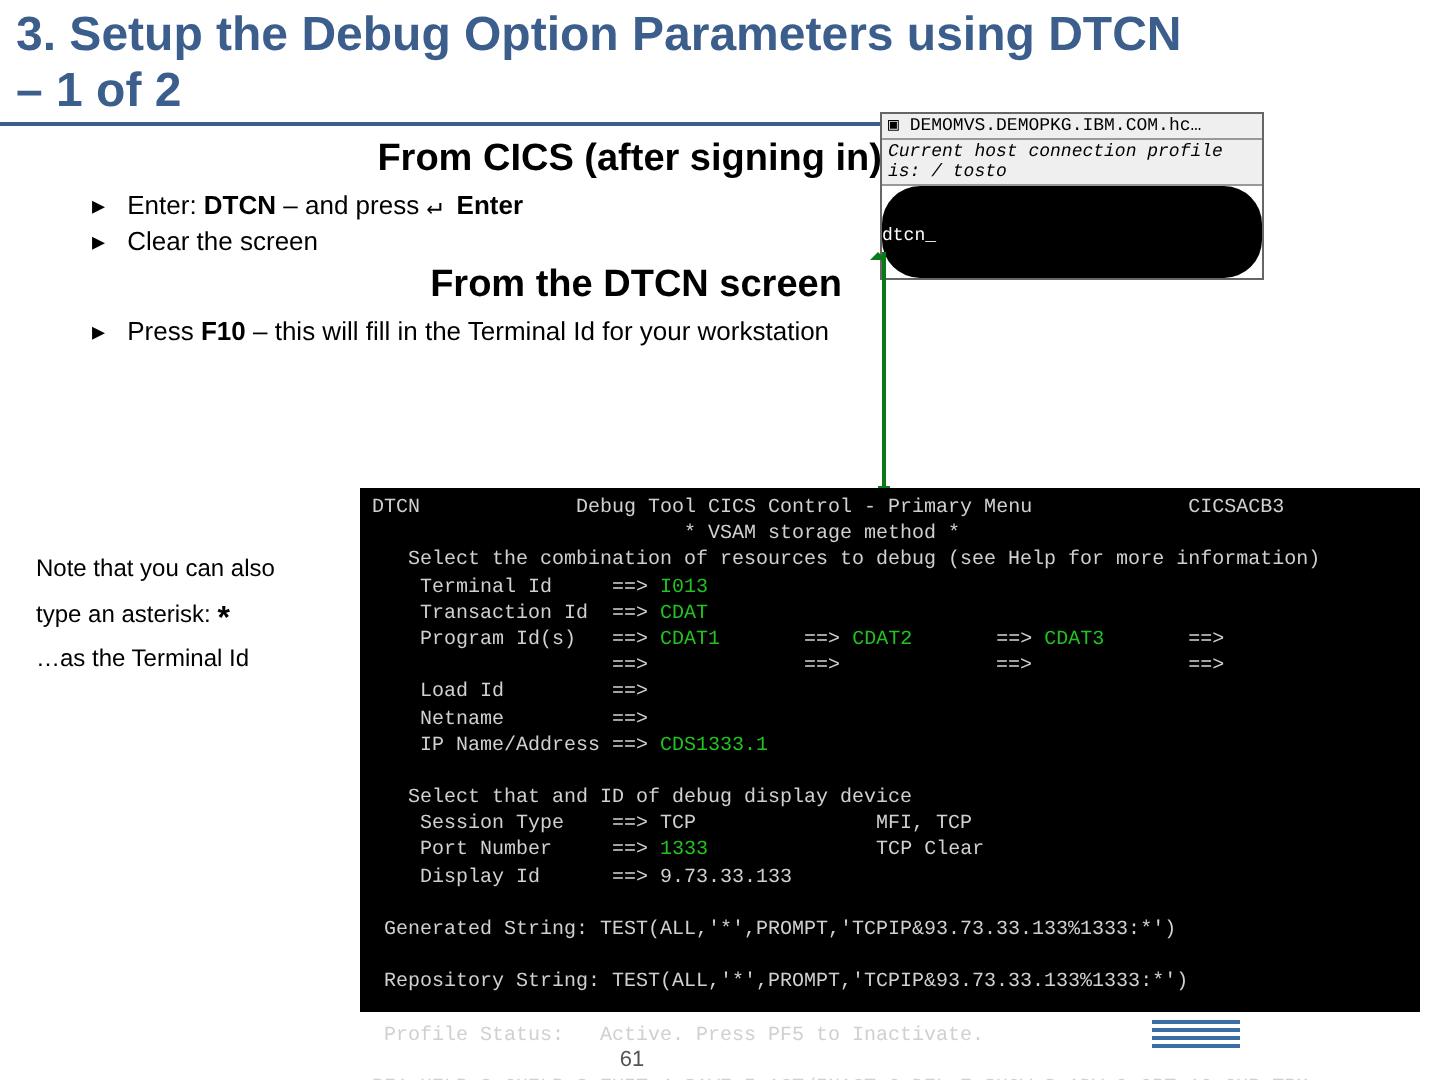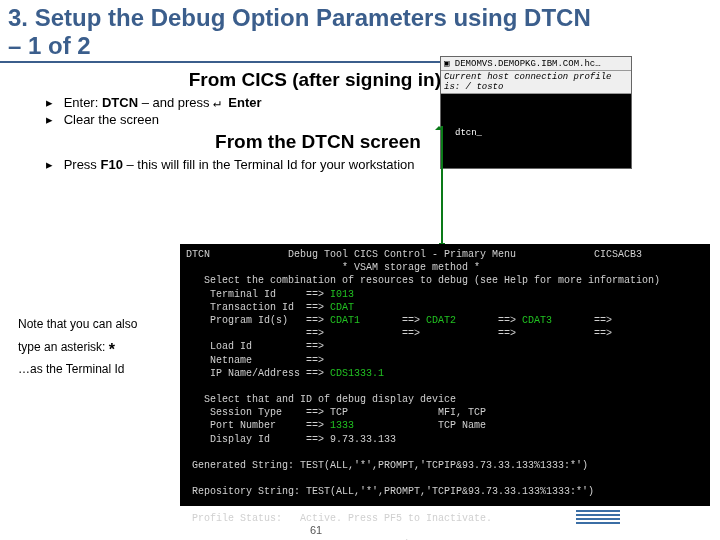--- a/index.html
+++ b/index.html
@@ -5,27 +5,27 @@
   html,body{margin:0;padding:0;width:720px;height:540px;background:#fff;font-family:Arial,Helvetica,sans-serif;overflow:hidden;}
   .slide{position:relative;width:632px;height:540px;}
   .title{color:#3b5e8c;font-weight:bold;font-size:24px;line-height:1.15;padding:4px 8px 0 8px;}
   .title-underline{height:2px;background:#3b5e8c;margin:2px 0 6px 0;}
   .body{padding:0 10px;font-size:13px;color:#000;}
   .lvl1{font-weight:bold;font-size:19px;margin:4px 0 4px 4px;text-align:center;}
   .lvl2{margin:2px 0 2px 36px;font-weight:normal;font-size:13px;}
   .arrow{display:inline-block;width:14px;}
   .bold{font-weight:bold;}
   .enter-icon{font-family:monospace;}
-  .side-note{position:absolute;left:18px;top:276px;width:150px;font-size:12px;line-height:1.4;margin-top:40px;}
+  .side-note{position:absolute;left:18px;top:276px;width:150px;font-size:12px;line-height:1.4;}
   .asterisk{font-size:16px;font-weight:bold;vertical-align:top;}
   
   .mini-term{position:absolute;right:0;top:56px;width:190px;border:1px solid #666;font-family:"Courier New",monospace;font-size:9px;}
   .mini-term .hdr{background:#efefef;color:#000;padding:1px 3px;border-bottom:1px solid #999;}
   .mini-term .hdr2{background:#efefef;color:#000;padding:1px 3px;border-bottom:1px solid #999;font-style:italic;}
-  .mini-term .scr{background:#000;color:#ccc;height:46px;padding:14px;}
+  .mini-term .scr{background:#000;color:#ccc;height:46px;padding:0;border-radius:19px;}
   .mini-term .cmd{color:#fff;}
   .green-line{position:absolute;right:189px;top:126px;width:2px;height:118px;background:#0a7a18;}
   .green-line::before{content:"";position:absolute;left:-2px;bottom:-1px;width:6px;height:2px;background:#0a7a18;}
   .green-line::after{content:"";position:absolute;left:-6px;top:-4px;border:4px solid transparent;border-bottom-color:#0a7a18;}
   
   .main-term{position:absolute;left:180px;top:244px;width:530px;height:262px;background:#000;color:#d0d0d0;font-family:"Courier New",monospace;font-size:10px;line-height:1.32;padding:4px 6px;white-space:pre;box-sizing:border-box;}
   .g{color:#21c221;}
   .footer-num{position:absolute;left:0;right:0;bottom:4px;text-align:center;font-size:11px;color:#555;}
   .ibm-logo{position:absolute;right:12px;bottom:12px;width:44px;height:18px;}
   .ibm-bar{height:2px;background:#3b6ea5;margin-bottom:2px;}
@@ -89,21 +89,21 @@
 <span>    Terminal Id     ==&gt; </span><span class="g">I013</span>
 <span>    Transaction Id  ==&gt; </span><span class="g">CDAT</span>
 <span>    Program Id(s)   ==&gt; </span><span class="g">CDAT1</span><span>       ==&gt; </span><span class="g">CDAT2</span><span>       ==&gt; </span><span class="g">CDAT3</span><span>       ==&gt;</span>
 <span>                    ==&gt;             ==&gt;             ==&gt;             ==&gt;</span>
 <span>    Load Id         ==&gt;</span>
 <span>    Netname         ==&gt;</span>
 <span>    IP Name/Address ==&gt; </span><span class="g">CDS1333.1</span>
 <span></span>
 <span>   Select that and ID of debug display device</span>
 <span>    Session Type    ==&gt; TCP               MFI, TCP</span>
-<span>    Port Number     ==&gt; </span><span class="g">1333</span><span>              TCP Name</span>
+<span>    Port Number     ==&gt; </span><span class="g">1333</span><span>              TCP Clear</span>
 <span>    Display Id      ==&gt; 9.73.33.133</span>
 <span></span>
 <span> Generated String: TEST(ALL,'*',PROMPT,'TCPIP&amp;93.73.33.133%1333:*')</span>
 <span></span>
 <span> Repository String: TEST(ALL,'*',PROMPT,'TCPIP&amp;93.73.33.133%1333:*')</span>
 <span></span>
 <span> Profile Status:   Active. Press PF5 to Inactivate.</span>
 <span></span>
 <span>PF1=HELP 2=GHELP 3=EXIT 4=SAVE 5=ACT/INACT 6=DEL 7=SHOW 8=ADV 9=OPT 10=CUR TRM</span>
 </div>

